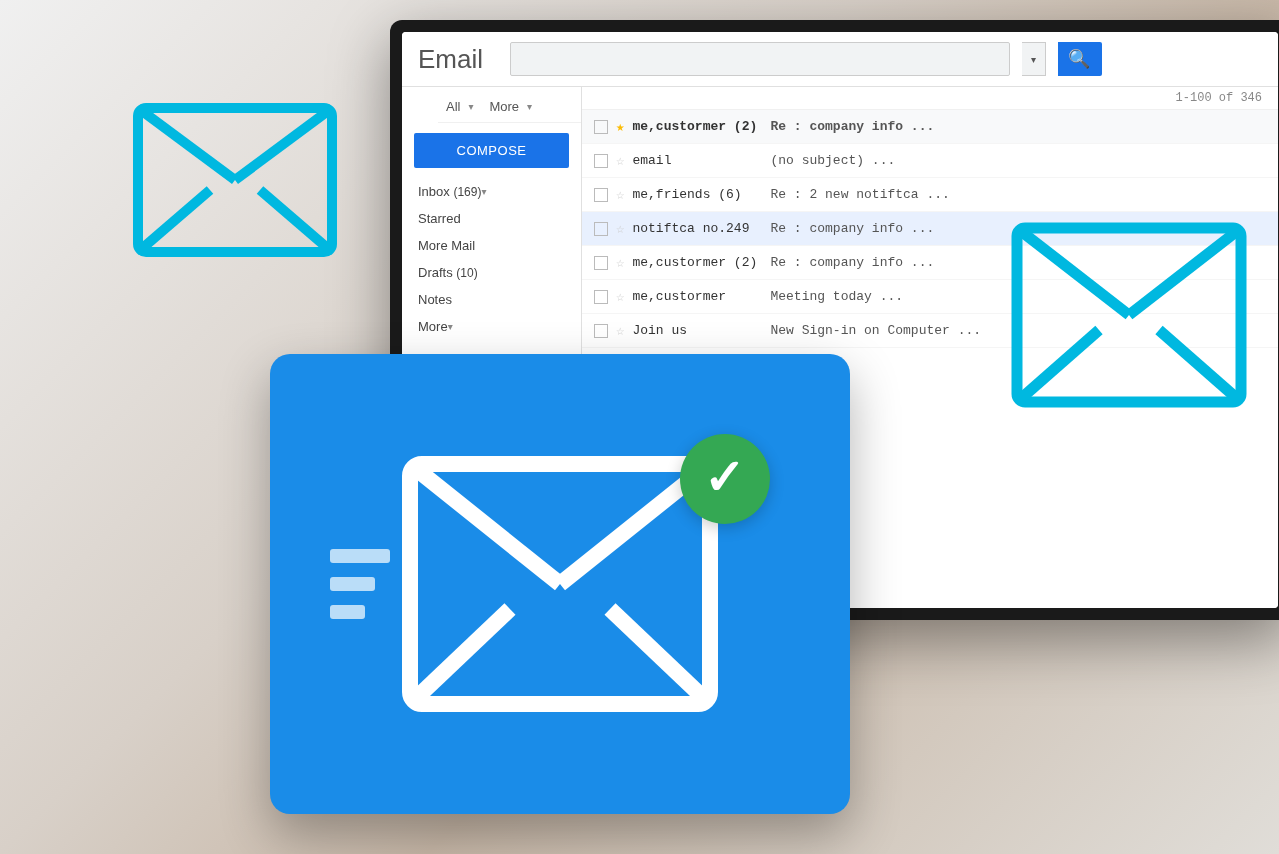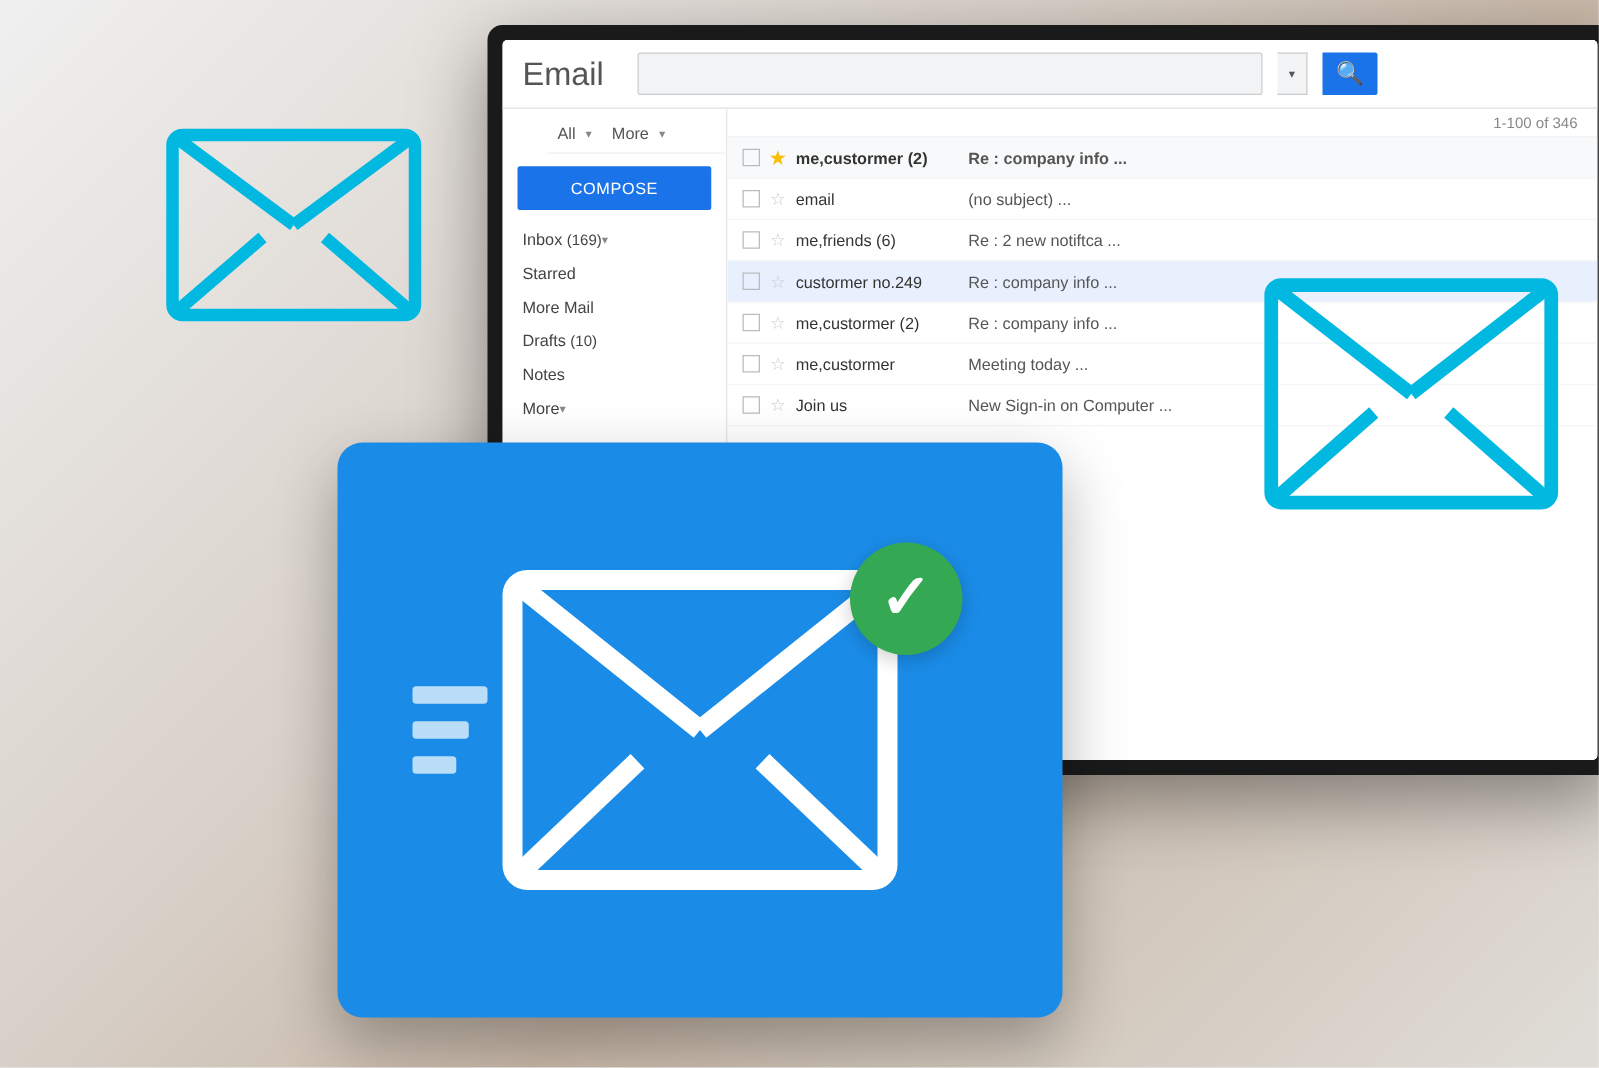--- a/index.html
+++ b/index.html
@@ -162,20 +162,21 @@
       font-size: 13px;
       color: #444;
       cursor: pointer;
     }
 
     
     .email-list {
       flex: 1;
       overflow-y: auto;
       background: #fff;
+      font-family: Liberation Mono, monospace;
     }
 
     .email-count-bar {
       text-align: right;
       font-size: 12px;
       color: #888;
       padding: 4px 16px;
       border-bottom: 1px solid #f0f0f0;
     }
 
@@ -369,21 +370,21 @@
         <div class="email-row">
           <div class="email-checkbox"></div>
           <span class="email-star empty">☆</span>
           <span class="email-sender">me,friends (6)</span>
           <span class="email-subject">Re : 2 new notiftca ...</span>
         </div>
 
         <div class="email-row highlighted">
           <div class="email-checkbox"></div>
           <span class="email-star empty">☆</span>
-          <span class="email-sender">custormer no.249</span>
+          <span class="email-sender">notiftca no.249</span>
           <span class="email-subject">Re : company info ...</span>
         </div>
 
         <div class="email-row">
           <div class="email-checkbox"></div>
           <span class="email-star empty">☆</span>
           <span class="email-sender">me,custormer (2)</span>
           <span class="email-subject">Re : company info ...</span>
         </div>
 

